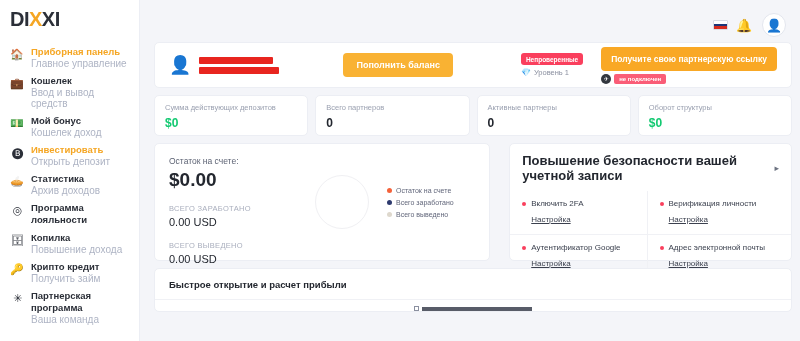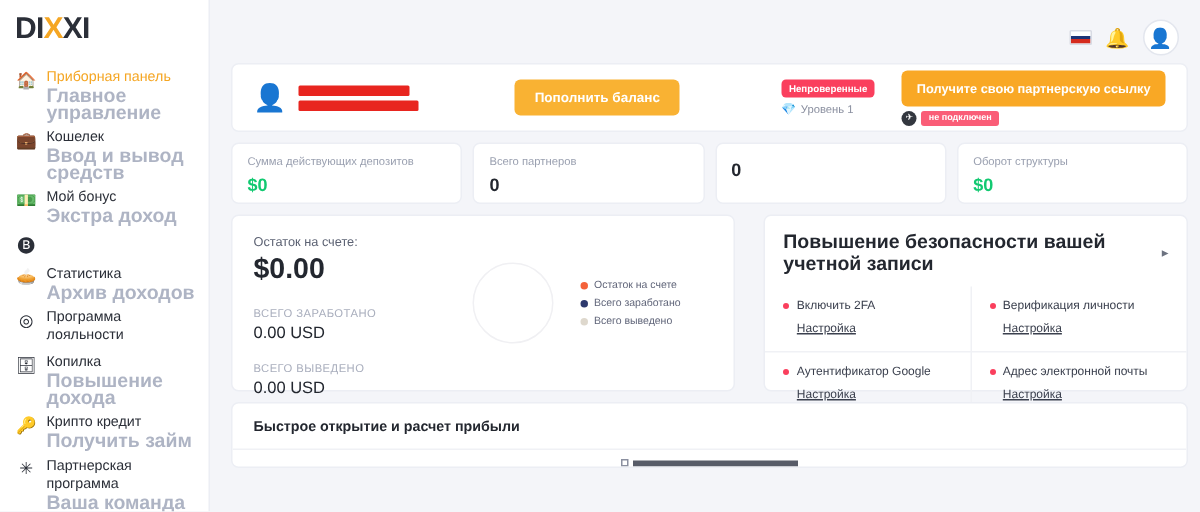--- a/index.html
+++ b/index.html
@@ -34,26 +34,26 @@
     padding: 3px 6px 3px 10px;
     cursor: pointer;
   }
   .nav-ico {
     width: 15px; min-width: 15px; height: 15px;
     display: flex; align-items: center; justify-content: center;
     font-size: 11px; line-height: 1; margin-top: 1px;
   }
   .nav-txt { display: flex; flex-direction: column; gap: 0px; }
   .nav-title {
-    font-size: 9.5px; font-weight: normal; line-height: 12px;
+    font-size: 9.5px; font-weight: bold; line-height: 12px;
     color: #2b2f38; white-space: normal;
   }
   .nav-item.active .nav-title { color: #f5a623; }
   .nav-sub {
-    font-size: 13px; line-height: 11px; color: #aeb4c4; font-weight: bold;
+    font-size: 10px; line-height: 11px; color: #aeb4c4; font-weight: normal;
   }
 
   
   .main { flex: 1; height: 341px; padding: 8px 8px 0 14px; overflow: hidden; }
   .topbar {
     height: 34px; display: flex; align-items: center;
     justify-content: flex-end; gap: 9px; padding-right: 6px;
   }
   .flag-ico {
     width: 15px; height: 10px; border-radius: 1px; overflow: hidden;
@@ -198,25 +198,29 @@
           <span class="nav-ico">💼</span>
           <span class="nav-txt">
             <span class="nav-title">Кошелек</span>
             <span class="nav-sub">Ввод и вывод средств</span>
           </span>
         </div>
         <div class="nav-item">
           <span class="nav-ico">💵</span>
           <span class="nav-txt">
             <span class="nav-title">Мой бонус</span>
-            <span class="nav-sub">Экстра доход</span>
+            <span class="nav-sub">Кошелек доход</span>
           </span>
         </div>
         <div class="nav-item active">
           <span class="nav-ico">🅑</span>
+          <span class="nav-txt">
+            <span class="nav-title">Инвестировать</span>
+            <span class="nav-sub">Открыть депозит</span>
+          </span>
         </div>
         <div class="nav-item">
           <span class="nav-ico">🥧</span>
           <span class="nav-txt">
             <span class="nav-title">Статистика</span>
             <span class="nav-sub">Архив доходов</span>
           </span>
         </div>
         <div class="nav-item">
           <span class="nav-ico">◎</span>
@@ -288,20 +292,21 @@
     <section class="stats" id="stats-root">
         <div class="card stat">
           <div class="stat-label">Сумма действующих депозитов</div>
           <div class="stat-val green">$0</div>
         </div>
         <div class="card stat">
           <div class="stat-label">Всего партнеров</div>
           <div class="stat-val dark">0</div>
         </div>
         <div class="card stat">
+          <div class="stat-label">Активные партнеры</div>
           <div class="stat-val dark">0</div>
         </div>
         <div class="card stat">
           <div class="stat-label">Оборот структуры</div>
           <div class="stat-val green">$0</div>
         </div>
       </section>
 
     <section class="midrow">
 

